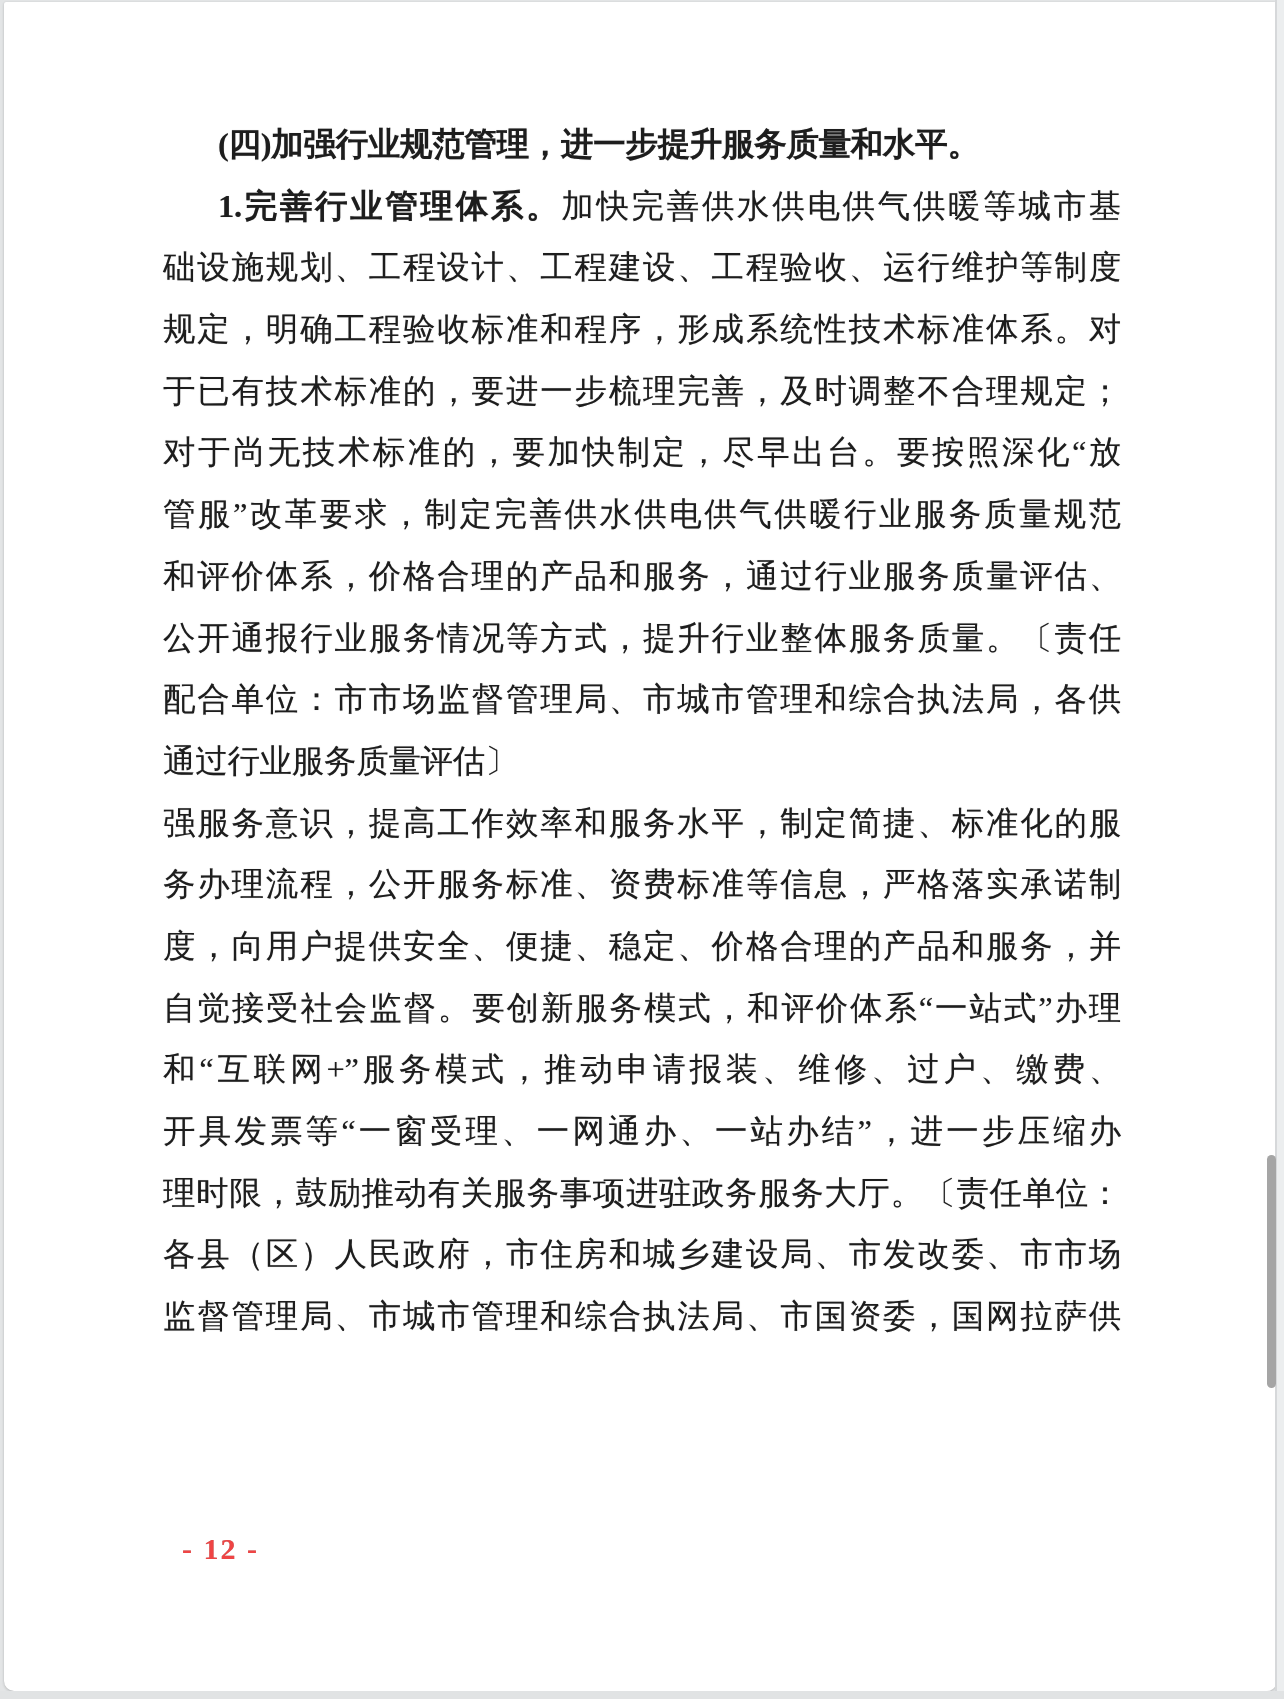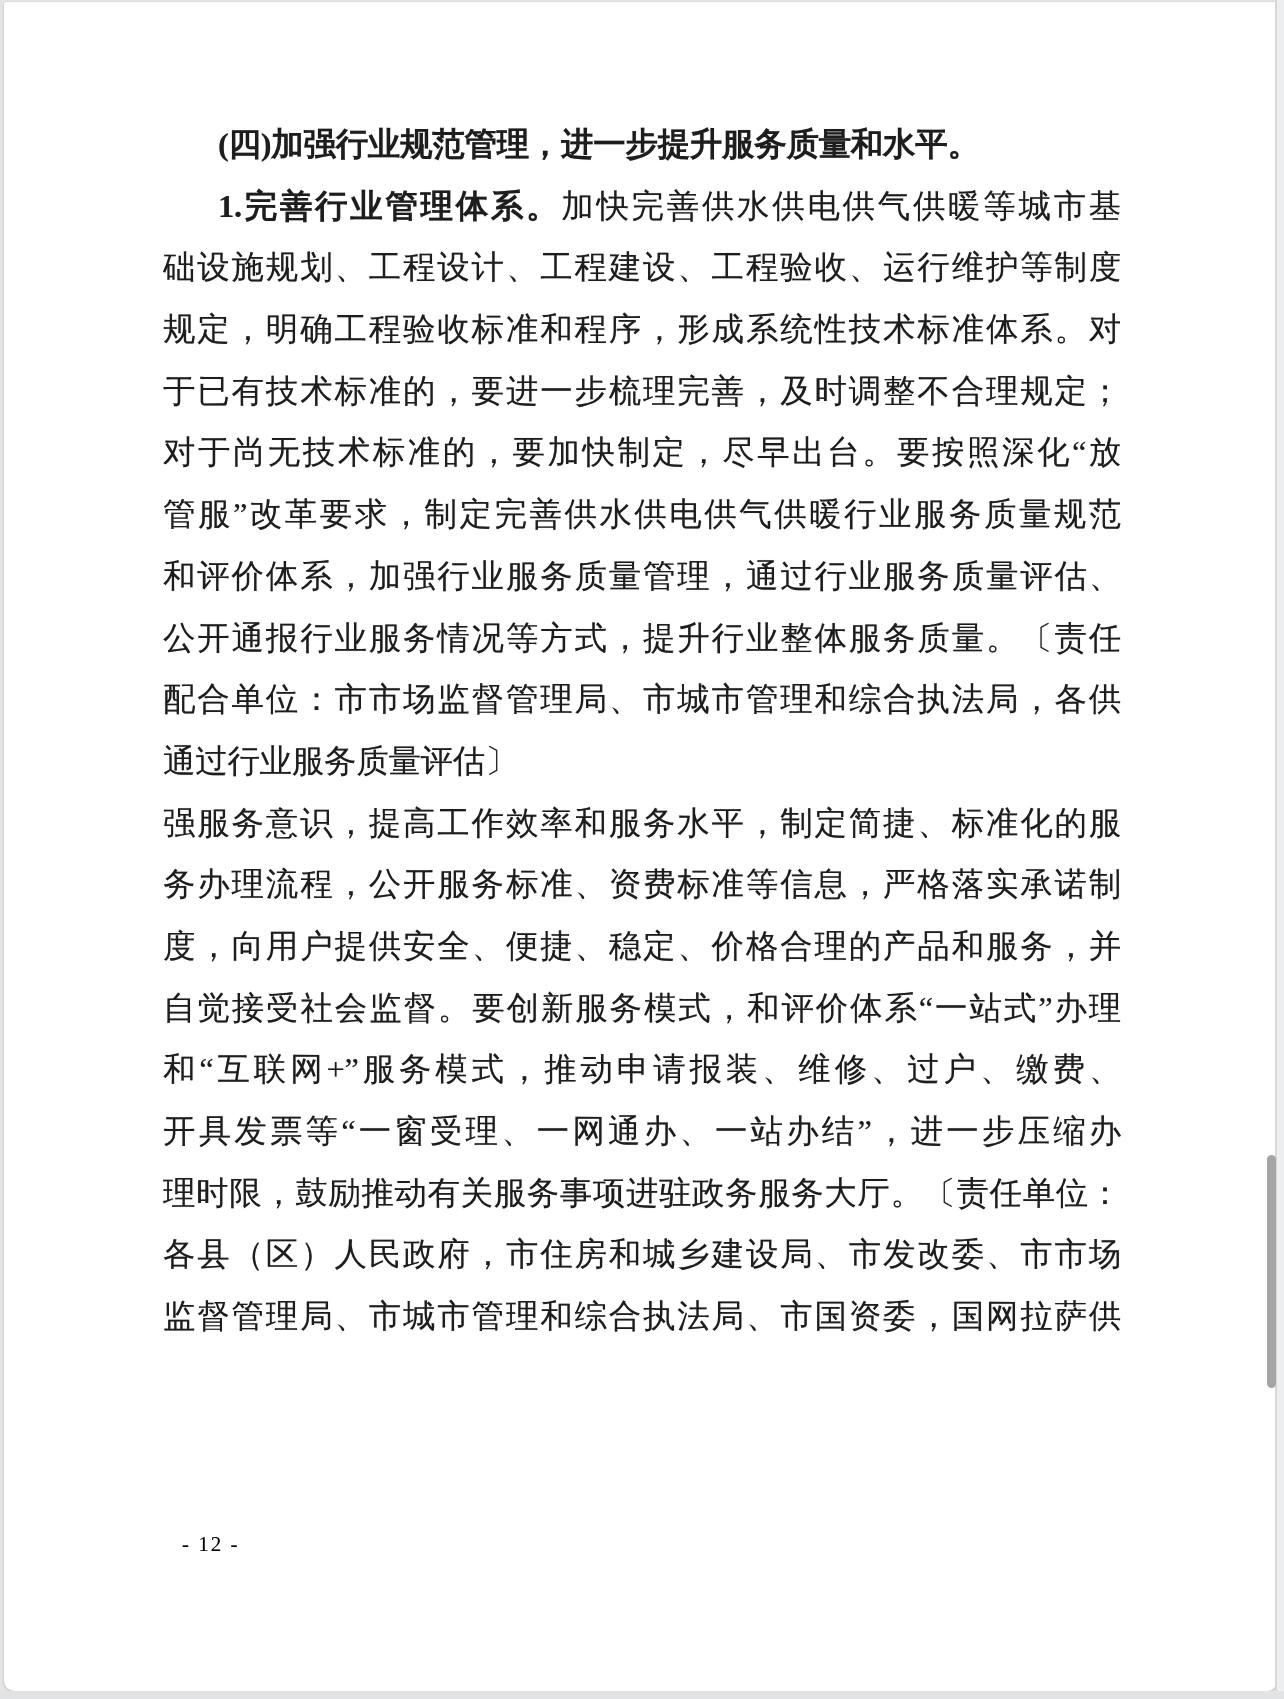--- a/index.html
+++ b/index.html
@@ -50,24 +50,24 @@
   .line.indent {
     padding-left: 55px;
   }
   .lead {
     font-weight: bold;
   }
   .page-number {
     position: absolute;
     left: 178px;
     top: 1530px;
-    font-size: 21px;
-    font-weight: 400;
+    font-size: 30px;
+    font-weight: 700;
     letter-spacing: 2px;
-    color: #000000;
+    color: #ef4444;
     text-shadow: 0 0 0.5px rgba(25,25,25,0.4);
   }
   .scrollbar-thumb {
     position: absolute;
     right: 8px;
     top: 1155px;
     width: 9px;
     height: 233px;
     background: #a5a5a5;
     border-radius: 5px;
@@ -98,21 +98,21 @@
     <div class="content">
 
       <div class="line indent"><span class="lead">(四)加强行业规范管理，进一步提升服务质量和水平。</span><span></span></div>
 
       <div class="line indent fill"><span class="lead">1.完善行业管理体系。</span><span>加快完善供水供电供气供暖等城市基</span></div>
       <div class="line fill"><span>础设施规划、工程设计、工程建设、工程验收、运行维护等制度</span></div>
       <div class="line fill"><span>规定，明确工程验收标准和程序，形成系统性技术标准体系。对</span></div>
       <div class="line fill"><span>于已有技术标准的，要进一步梳理完善，及时调整不合理规定；</span></div>
       <div class="line fill"><span>对于尚无技术标准的，要加快制定，尽早出台。要按照深化“放</span></div>
       <div class="line fill"><span>管服”改革要求，制定完善供水供电供气供暖行业服务质量规范</span></div>
-      <div class="line fill"><span>和评价体系，加强行业服务质量管理，通过行业服务质量评估、</span></div>
+      <div class="line fill"><span>和评价体系，价格合理的产品和服务，通过行业服务质量评估、</span></div>
       <div class="line fill"><span>公开通报行业服务情况等方式，提升行业整体服务质量。〔责任</span></div>
       <div class="line fill"><span>配合单位：市市场监督管理局、市城市管理和综合执法局，各供</span></div>
       <div class="line"><span>通过行业服务质量评估〕</span></div>
 
       <div class="line fill"><span>强服务意识，提高工作效率和服务水平，制定简捷、标准化的服</span></div>
       <div class="line fill"><span>务办理流程，公开服务标准、资费标准等信息，严格落实承诺制</span></div>
       <div class="line fill"><span>度，向用户提供安全、便捷、稳定、价格合理的产品和服务，并</span></div>
       <div class="line fill"><span>自觉接受社会监督。要创新服务模式，和评价体系“一站式”办理</span></div>
       <div class="line fill"><span>和“互联网+”服务模式，推动申请报装、维修、过户、缴费、</span></div>
       <div class="line fill"><span>开具发票等“一窗受理、一网通办、一站办结”，进一步压缩办</span></div>

